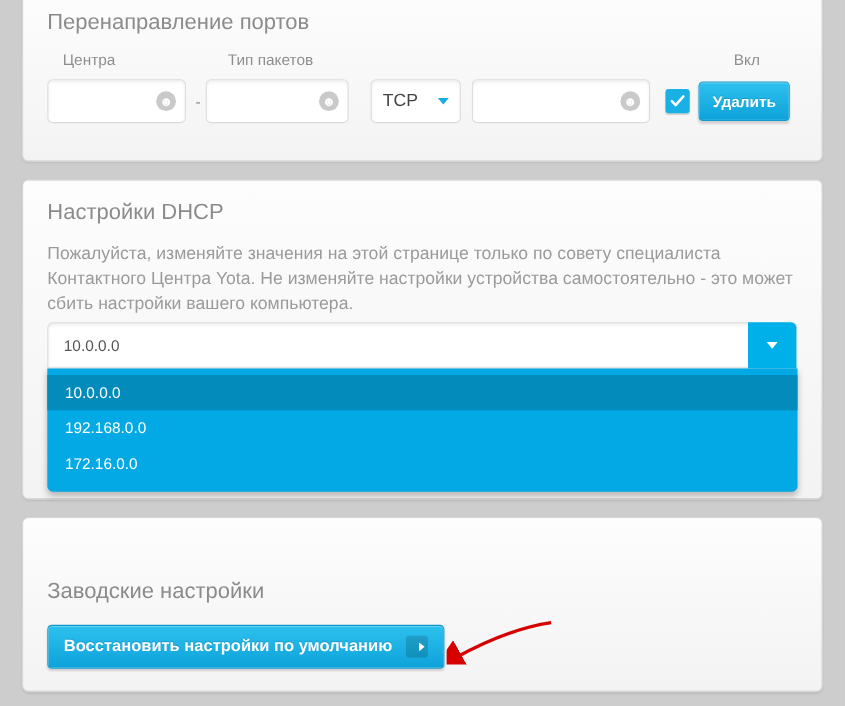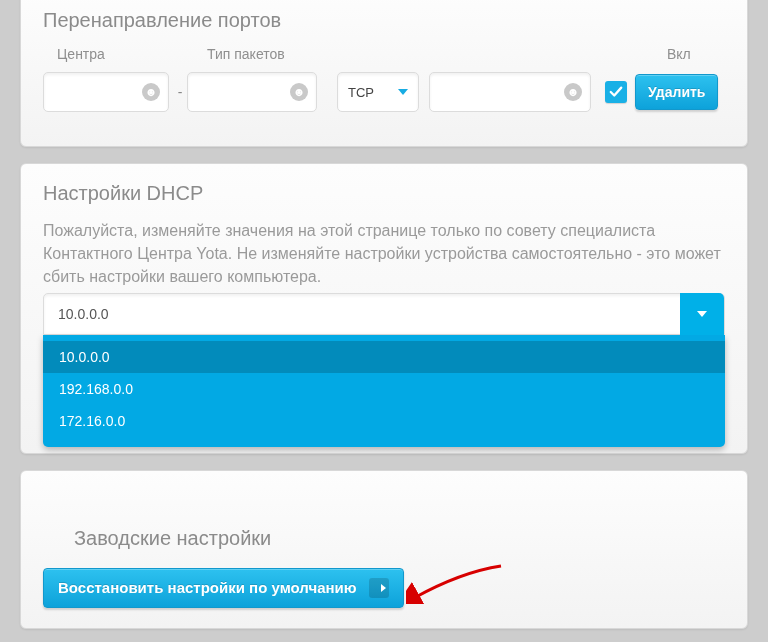--- a/index.html
+++ b/index.html
@@ -63,21 +63,21 @@
   .input-box.wide input { width: 120px; }
   .emoticon {
     position: absolute; right: 8px; top: 50%; transform: translateY(-50%);
     width:18px; height:18px; border-radius:50%; background:#c9c9c9;
     display:flex; align-items:center; justify-content:center; font-size:12px; color:#fff;
   }
   .select-box {
     background:#fff; border:1px solid #dcdcdc; border-radius:5px; height:40px;
     box-shadow: inset 0 2px 3px rgba(0,0,0,0.06);
     display:flex; align-items:center; justify-content:space-between;
-    padding:0 10px; width:82px; color:#444; font-size:13px; cursor:pointer;
+    padding:0 10px; width:82px; color:#444; font-size:16px; cursor:pointer;
   }
   .chev-down {
     width:0;height:0;border-left:5px solid transparent;border-right:5px solid transparent;border-top:6px solid #17ace3;
   }
   .chev-down.white { border-top-color:#fff; }
   .chev-right {
     display:inline-block; width:0;height:0;border-top:4px solid transparent;border-bottom:4px solid transparent;border-left:5px solid #fff; margin-left:10px;
   }
   .chev-right::after{content:"";}
   .chk {
@@ -116,21 +116,21 @@
   .dd-list {
     background:#02a9e4; border-radius:0 0 5px 5px; padding:6px 0 10px 0;
     box-shadow: 0 3px 6px rgba(0,0,0,0.25);
   }
   .dd-item {
     padding:8px 16px; color:#fff; font-size:14px; cursor:pointer;
   }
   .dd-item.selected { background:#028bbb; }
 
   .panel-factory { padding-top:56px; }
-  .panel-factory h2 { margin-bottom: 18px; margin-left: 31px; }
+  .panel-factory h2 { margin-bottom: 18px; }
 
   
   .red-arrow { position:absolute; left:385px; bottom:24px; width:100px; height:40px; pointer-events:none; }
 </style>
 </head>
 <body>
 
 <div class="viewport">
 
   <section class="panel" style="margin-top:-10px">

